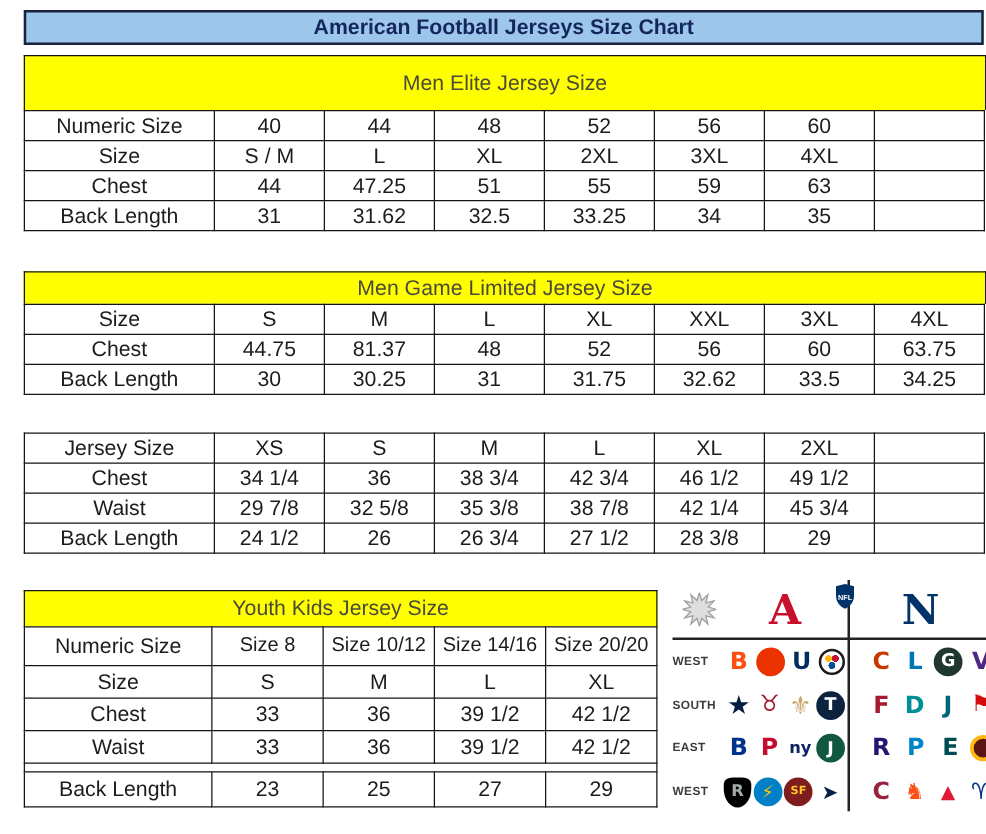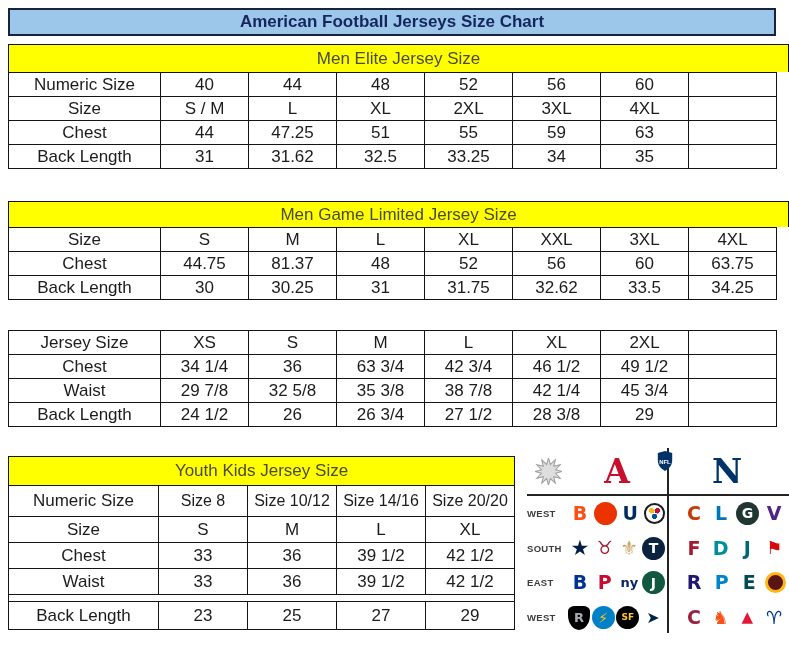--- a/index.html
+++ b/index.html
@@ -1,37 +1,37 @@
 <!DOCTYPE html>
 <html><head>
 <meta charset="utf-8">
 <style>
   html,body{margin:0;padding:0;}
   body{
     width:789px;height:667px;background:#ffffff;overflow:hidden;
     font-family:"Liberation Sans", sans-serif;position:relative;
   }
   .page{position:absolute;top:0;left:0;width:789px;height:667px;
-        padding:8px 0 0 8px;box-sizing:border-box;}
+        padding:8px 0 0 19px;box-sizing:border-box;}
 
   
   .main-header{
     width:768px;height:28px;box-sizing:border-box;
     background:#9cc6ea;border:2px solid #19233d;
     display:flex;align-items:center;justify-content:center;
     font-weight:bold;font-size:17px;color:#15265c;margin-bottom:8px;
   }
 
   
   .band{
     box-sizing:border-box;border:1.5px solid #141414;border-bottom:none;
     background:#ffff00;color:#4a4a38;font-size:17px;
     display:flex;align-items:center;justify-content:center;
   }
-  .b27{height:28px;} .b26{height:26px;} .b29{height:29px;}
+  .b27{height:44px;} .b26{height:26px;} .b29{height:29px;}
 
   
   table{border-collapse:collapse;table-layout:fixed;}
   .tbl{width:768px;}
   .t4{width:507px;}
   td{
     border:1.5px solid #141414;text-align:center;vertical-align:middle;
     font-size:17px;color:#1c1c1c;padding:0;height:23px;
     white-space:nowrap;overflow:hidden;
   }
@@ -212,21 +212,21 @@
             <td>M</td>
             <td>L</td>
             <td>XL</td>
             <td>2XL</td>
             <td></td>
           </tr>
           <tr>
             <td class="label">Chest</td>
             <td>34 1/4</td>
             <td>36</td>
-            <td>63 3/4</td>
+            <td>38 3/4</td>
             <td>42 3/4</td>
             <td>46 1/2</td>
             <td>49 1/2</td>
             <td></td>
           </tr>
           <tr>
             <td class="label">Waist</td>
             <td>29 7/8</td>
             <td>32 5/8</td>
             <td>35 3/8</td>
@@ -364,21 +364,21 @@
               <span class="logo" style="color: rgb(0, 133, 202);">P</span>
               <span class="logo" style="color: rgb(0, 76, 84);">E</span>
               <span class="logo ring" style="color: rgb(255, 182, 18); background: rgb(90, 20, 20);"></span>
             </div>
           </div>
           <div class="nrow">
             <span class="dlabel">WEST</span>
             <div class="grp afc-g">
               <span class="logo shield-shape" style="color: rgb(165, 172, 175); background: rgb(0, 0, 0); font-size: 13px;">R</span>
               <span class="logo circle" style="color: rgb(255, 194, 14); background: rgb(0, 128, 198); font-size: 14px;">⚡</span>
-              <span class="logo circle" style="color: rgb(255, 199, 44); background: #000000; font-size: 9px;">SF</span>
+              <span class="logo circle" style="color: rgb(255, 199, 44); background: #7f1d1d; font-size: 9px;">SF</span>
               <span class="logo" style="color: rgb(0, 34, 68); font-size: 16px;">➤</span>
             </div>
             <div class="grp nfc-g">
               <span class="logo" style="color: rgb(151, 35, 63);">C</span>
               <span class="logo" style="color: rgb(251, 79, 20); font-size: 18px;">♞</span>
               <span class="logo" style="color: rgb(227, 24, 55); font-size: 15px;">▲</span>
               <span class="logo" style="color: rgb(0, 53, 148); font-size: 18px;">♈</span>
             </div>
           </div>
         </div>

